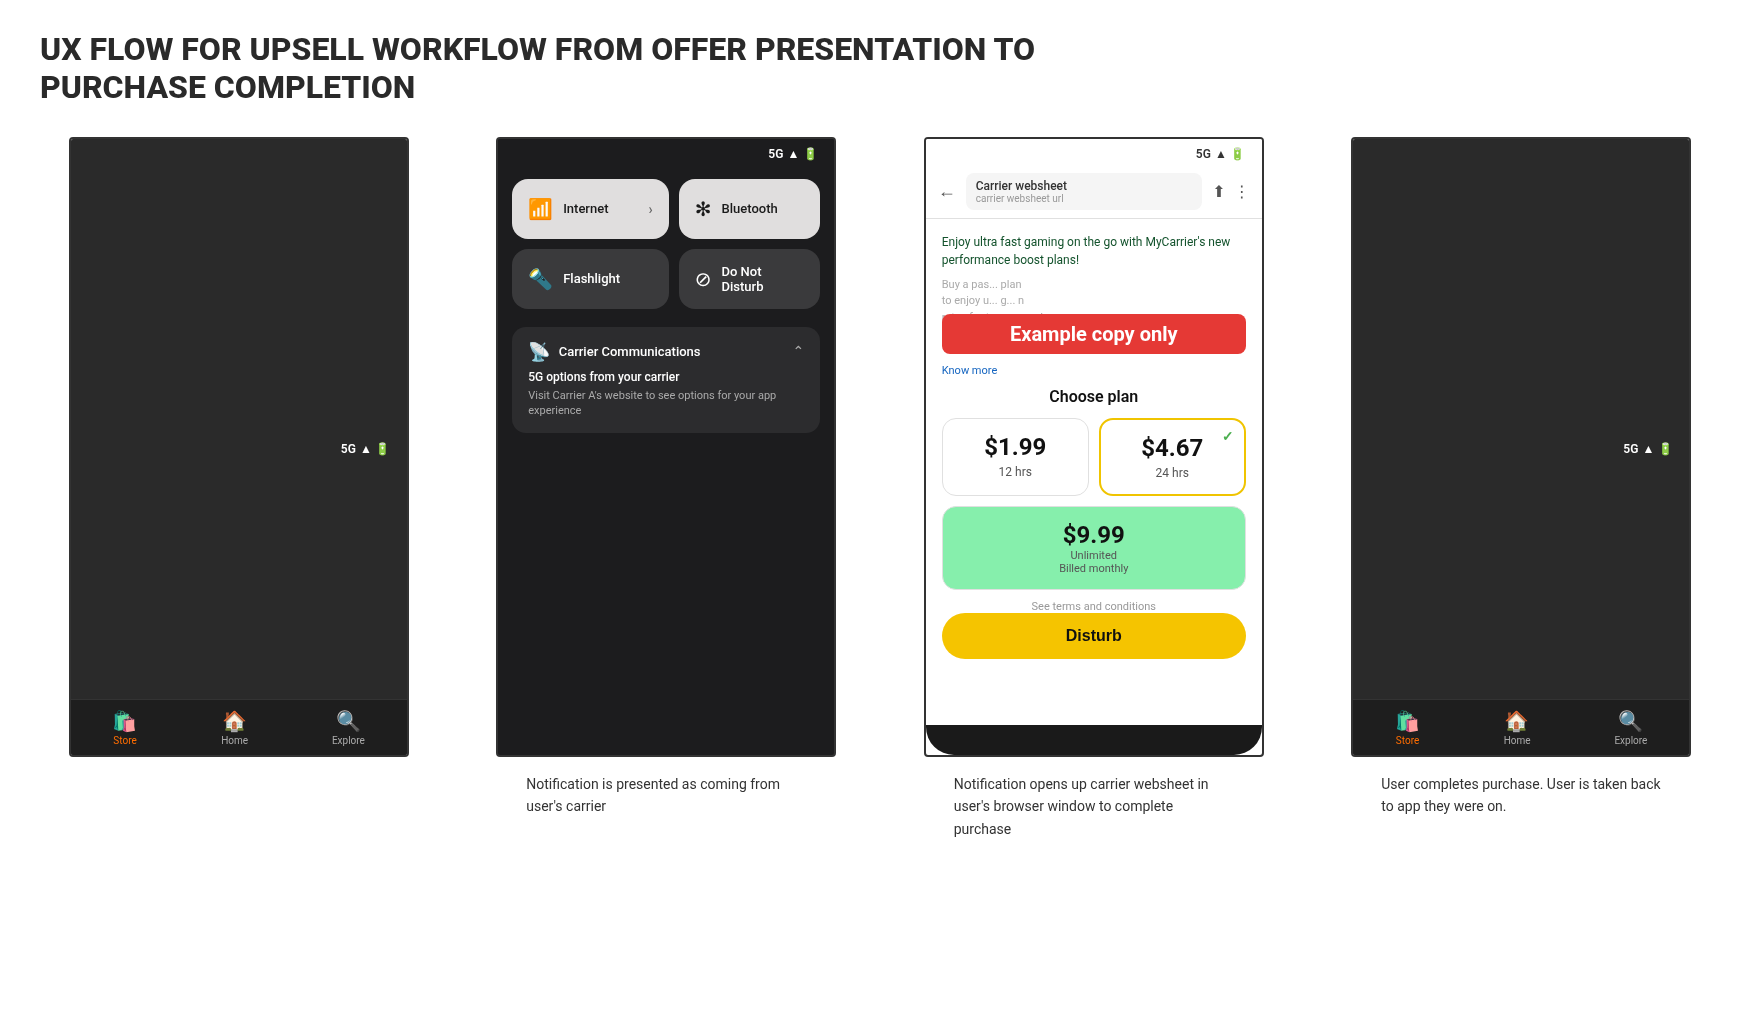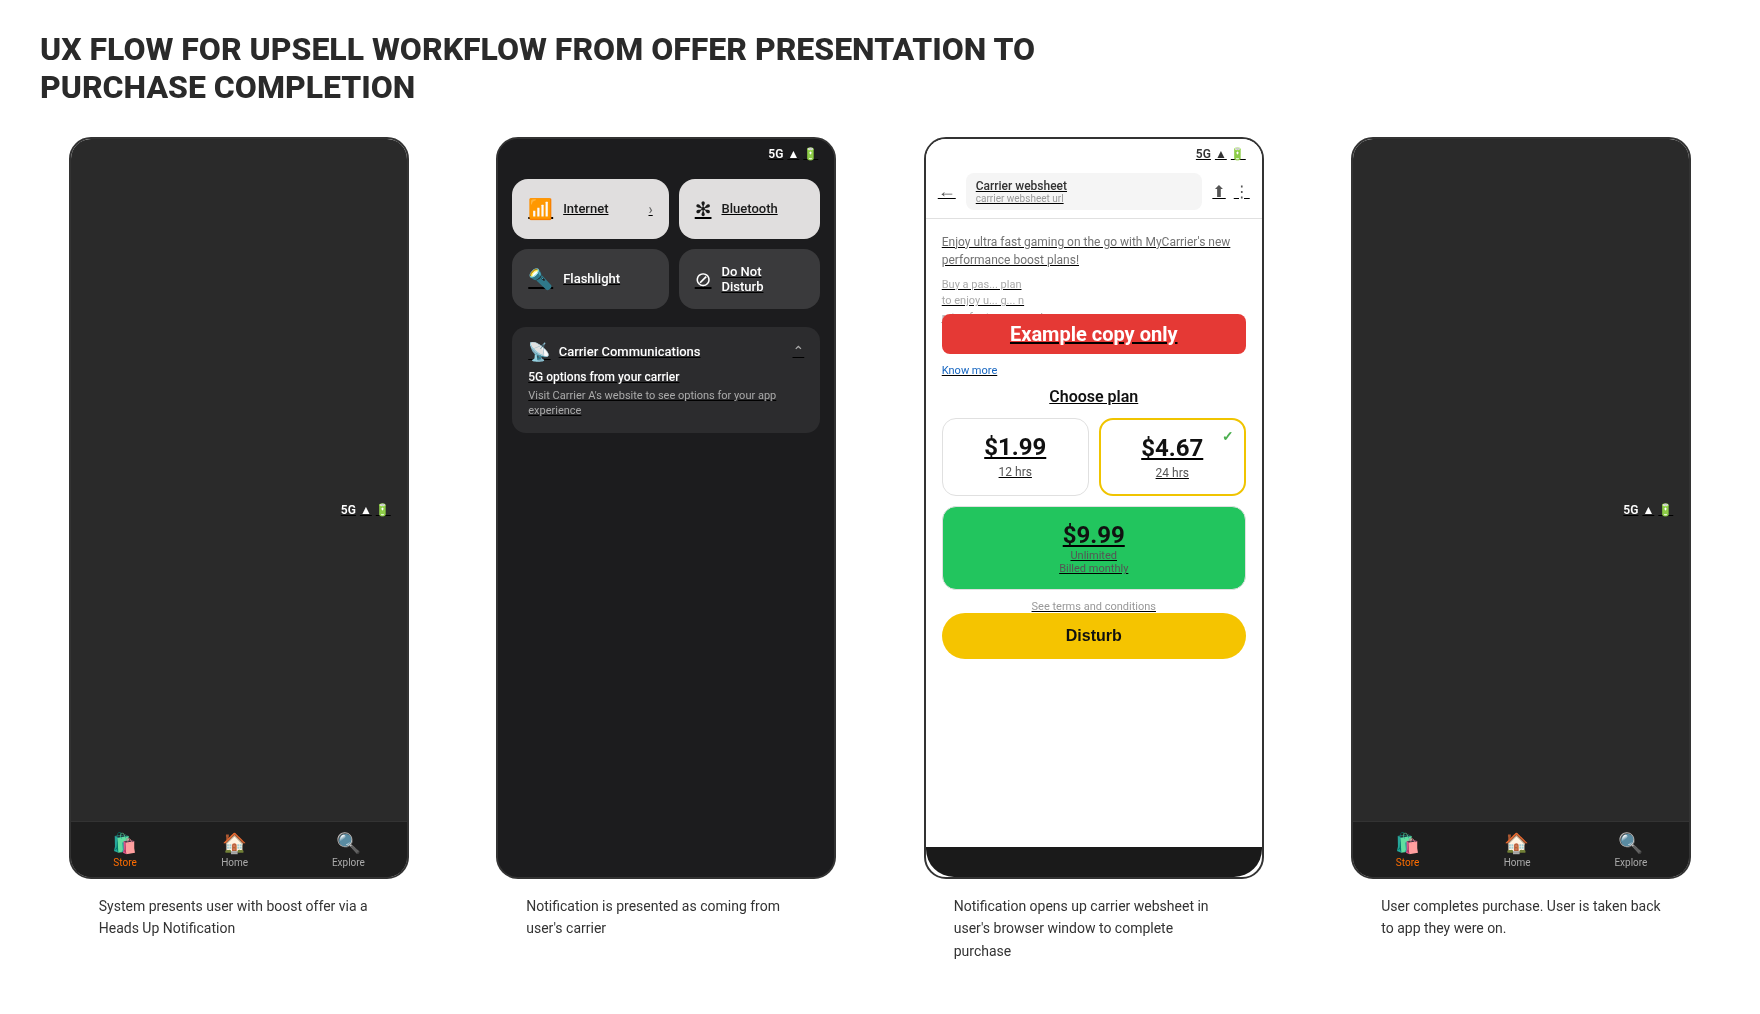--- a/index.html
+++ b/index.html
@@ -26,27 +26,26 @@
       justify-content: center;
     }
     .screen-col {
       display: flex;
       flex-direction: column;
       align-items: center;
       flex: 1;
     }
     .phone-frame {
       width: 340px;
-      height: 742px;
+      height: 620px;
       background: #1a1a1a;
-      border-radius: 22px;
+      border-radius: 4px;
       overflow: hidden;
       position: relative;
       border: 2px solid #333;
-      text-decoration: underline;
     }
     .phone-status-bar {
       display: flex;
       justify-content: flex-end;
       align-items: center;
       padding: 8px 16px 4px;
       color: #ffffff;
       font-size: 12px;
       font-weight: 600;
       gap: 4px;
@@ -148,21 +147,21 @@
     .websheet-url-box {
       flex: 1;
       background: #f5f5f5;
       border-radius: 8px;
       padding: 6px 10px;
     }
     .url-title { font-size: 12px; color: #333; font-weight: 500; }
     .url-subtitle { font-size: 10px; color: #999; }
     .websheet-actions { display: flex; gap: 8px; color: #555; font-size: 16px; }
     .websheet-body { padding: 14px 16px; }
-    .websheet-promo { font-size: 12px; color: #737373; line-height: 1.5; margin-bottom: 8px; }
+    .websheet-promo { font-size: 12px; color: #14532d; line-height: 1.5; margin-bottom: 8px; }
     .know-more { font-size: 11px; color: #1565c0; }
     .example-copy-banner {
       background: #e53935;
       color: #fff;
       font-size: 20px;
       font-weight: bold;
       text-align: center;
       padding: 8px;
       border-radius: 8px;
       margin: -20px 0 10px;
@@ -201,21 +200,21 @@
       font-size: 14px;
       font-weight: bold;
     }
     .plan-price { font-size: 24px; font-weight: bold; color: #111; }
     .plan-duration { font-size: 12px; color: #555; margin-top: 4px; }
     .plan-card-wide {
       border: 1.5px solid #e0e0e0;
       border-radius: 14px;
       padding: 14px;
       text-align: center;
-      background: #22c55e;
+      background: #86efac;
       margin-bottom: 10px;
     }
     .plan-unlimited { font-size: 11px; color: #555; }
     .terms-link { font-size: 11px; color: #999; text-align: center; margin: 0 0; }
     .continue-btn {
       background: #f5c400;
       color: #111;
       font-size: 16px;
       font-weight: 600;
       border: none;
@@ -266,21 +265,20 @@
         <div class="nav-item">
           <span class="nav-icon">🏠</span>
           <span>Home</span>
         </div>
         <div class="nav-item">
           <span class="nav-icon">🔍</span>
           <span>Explore</span>
         </div>
       </div>
     </div>
-    <p class="screen-label">System presents user with boost offer via a Heads Up Notification</p>
   </div>
 
   <div class="screen-col">
     <div class="phone-frame" style="background:#1c1c1e;">
 
       <div class="phone-status-bar" style="background:#1c1c1e;">
         <span>5G</span>
         <span>▲</span>
         <span>🔋</span>
       </div>

